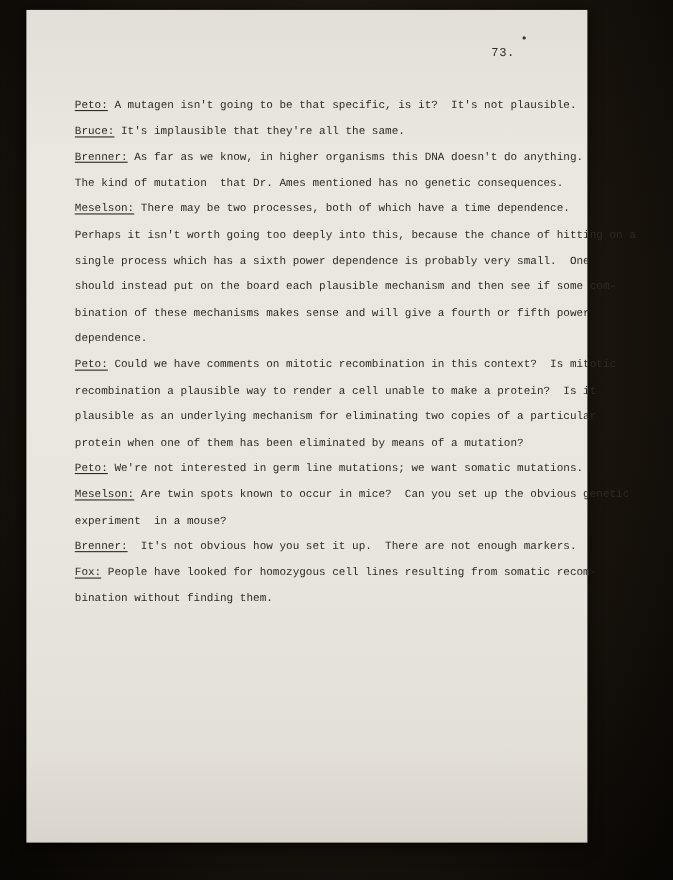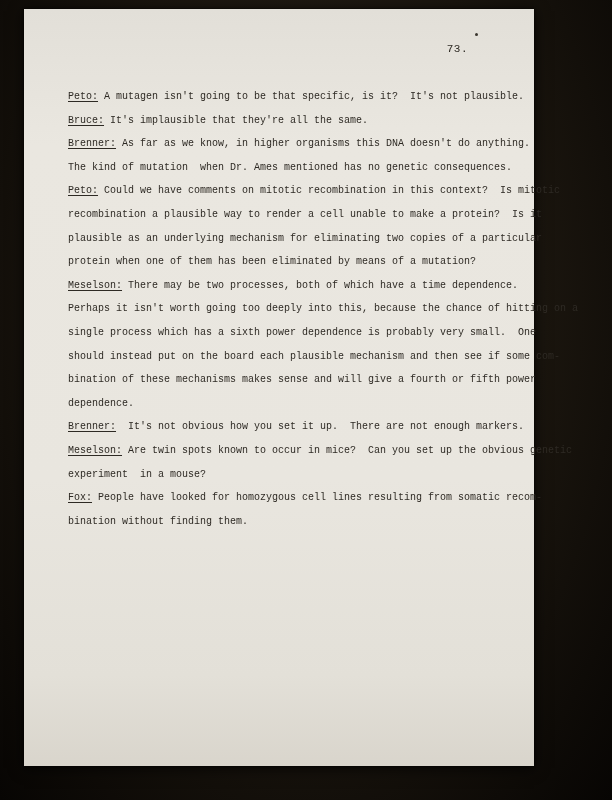--- a/index.html
+++ b/index.html
@@ -71,31 +71,32 @@
 <body>
 
 <div class="scene">
   <div class="paper">
     <div class="speck"></div>
     <div class="page-number">73.</div>
     <div class="content">
         <p class="para"><span class="speaker">Peto:</span><span class="speech"> A mutagen isn't going to be that specific, is it?  It's not plausible.</span></p>
         <p class="para"><span class="speaker">Bruce:</span><span class="speech"> It's implausible that they're all the same.</span></p>
         <p class="para"><span class="speaker">Brenner:</span><span class="speech"> As far as we know, in higher organisms this DNA doesn't do anything.
-The kind of mutation  when Dr. Ames mentioned has no genetic consequences.</span></p>
-        <p class="para"><span class="speaker">Peto:</span><span class="speech"> Could we have comments on mitotic recombination in this context?  Is mitotic
-recombination a plausible way to render a cell unable to make a protein?  Is it
-plausible as an underlying mechanism for eliminating two copies of a particular
-protein when one of them has been eliminated by means of a mutation?</span></p>
+The kind of mutation  that Dr. Ames mentioned has no genetic consequences.</span></p>
         <p class="para"><span class="speaker">Meselson:</span><span class="speech"> There may be two processes, both of which have a time dependence.
 Perhaps it isn't worth going too deeply into this, because the chance of hitting on a
 single process which has a sixth power dependence is probably very small.  One
 should instead put on the board each plausible mechanism and then see if some com-
 bination of these mechanisms makes sense and will give a fourth or fifth power
 dependence.</span></p>
-        <p class="para"><span class="speaker">Brenner:</span><span class="speech">  It's not obvious how you set it up.  There are not enough markers.</span></p>
+        <p class="para"><span class="speaker">Peto:</span><span class="speech"> Could we have comments on mitotic recombination in this context?  Is mitotic
+recombination a plausible way to render a cell unable to make a protein?  Is it
+plausible as an underlying mechanism for eliminating two copies of a particular
+protein when one of them has been eliminated by means of a mutation?</span></p>
+        <p class="para"><span class="speaker">Peto:</span><span class="speech"> We're not interested in germ line mutations; we want somatic mutations.</span></p>
         <p class="para"><span class="speaker">Meselson:</span><span class="speech"> Are twin spots known to occur in mice?  Can you set up the obvious genetic
 experiment  in a mouse?</span></p>
+        <p class="para"><span class="speaker">Brenner:</span><span class="speech">  It's not obvious how you set it up.  There are not enough markers.</span></p>
         <p class="para"><span class="speaker">Fox:</span><span class="speech"> People have looked for homozygous cell lines resulting from somatic recom-
 bination without finding them.</span></p>
       </div>
   </div>
 </div>
 
 </body></html>

